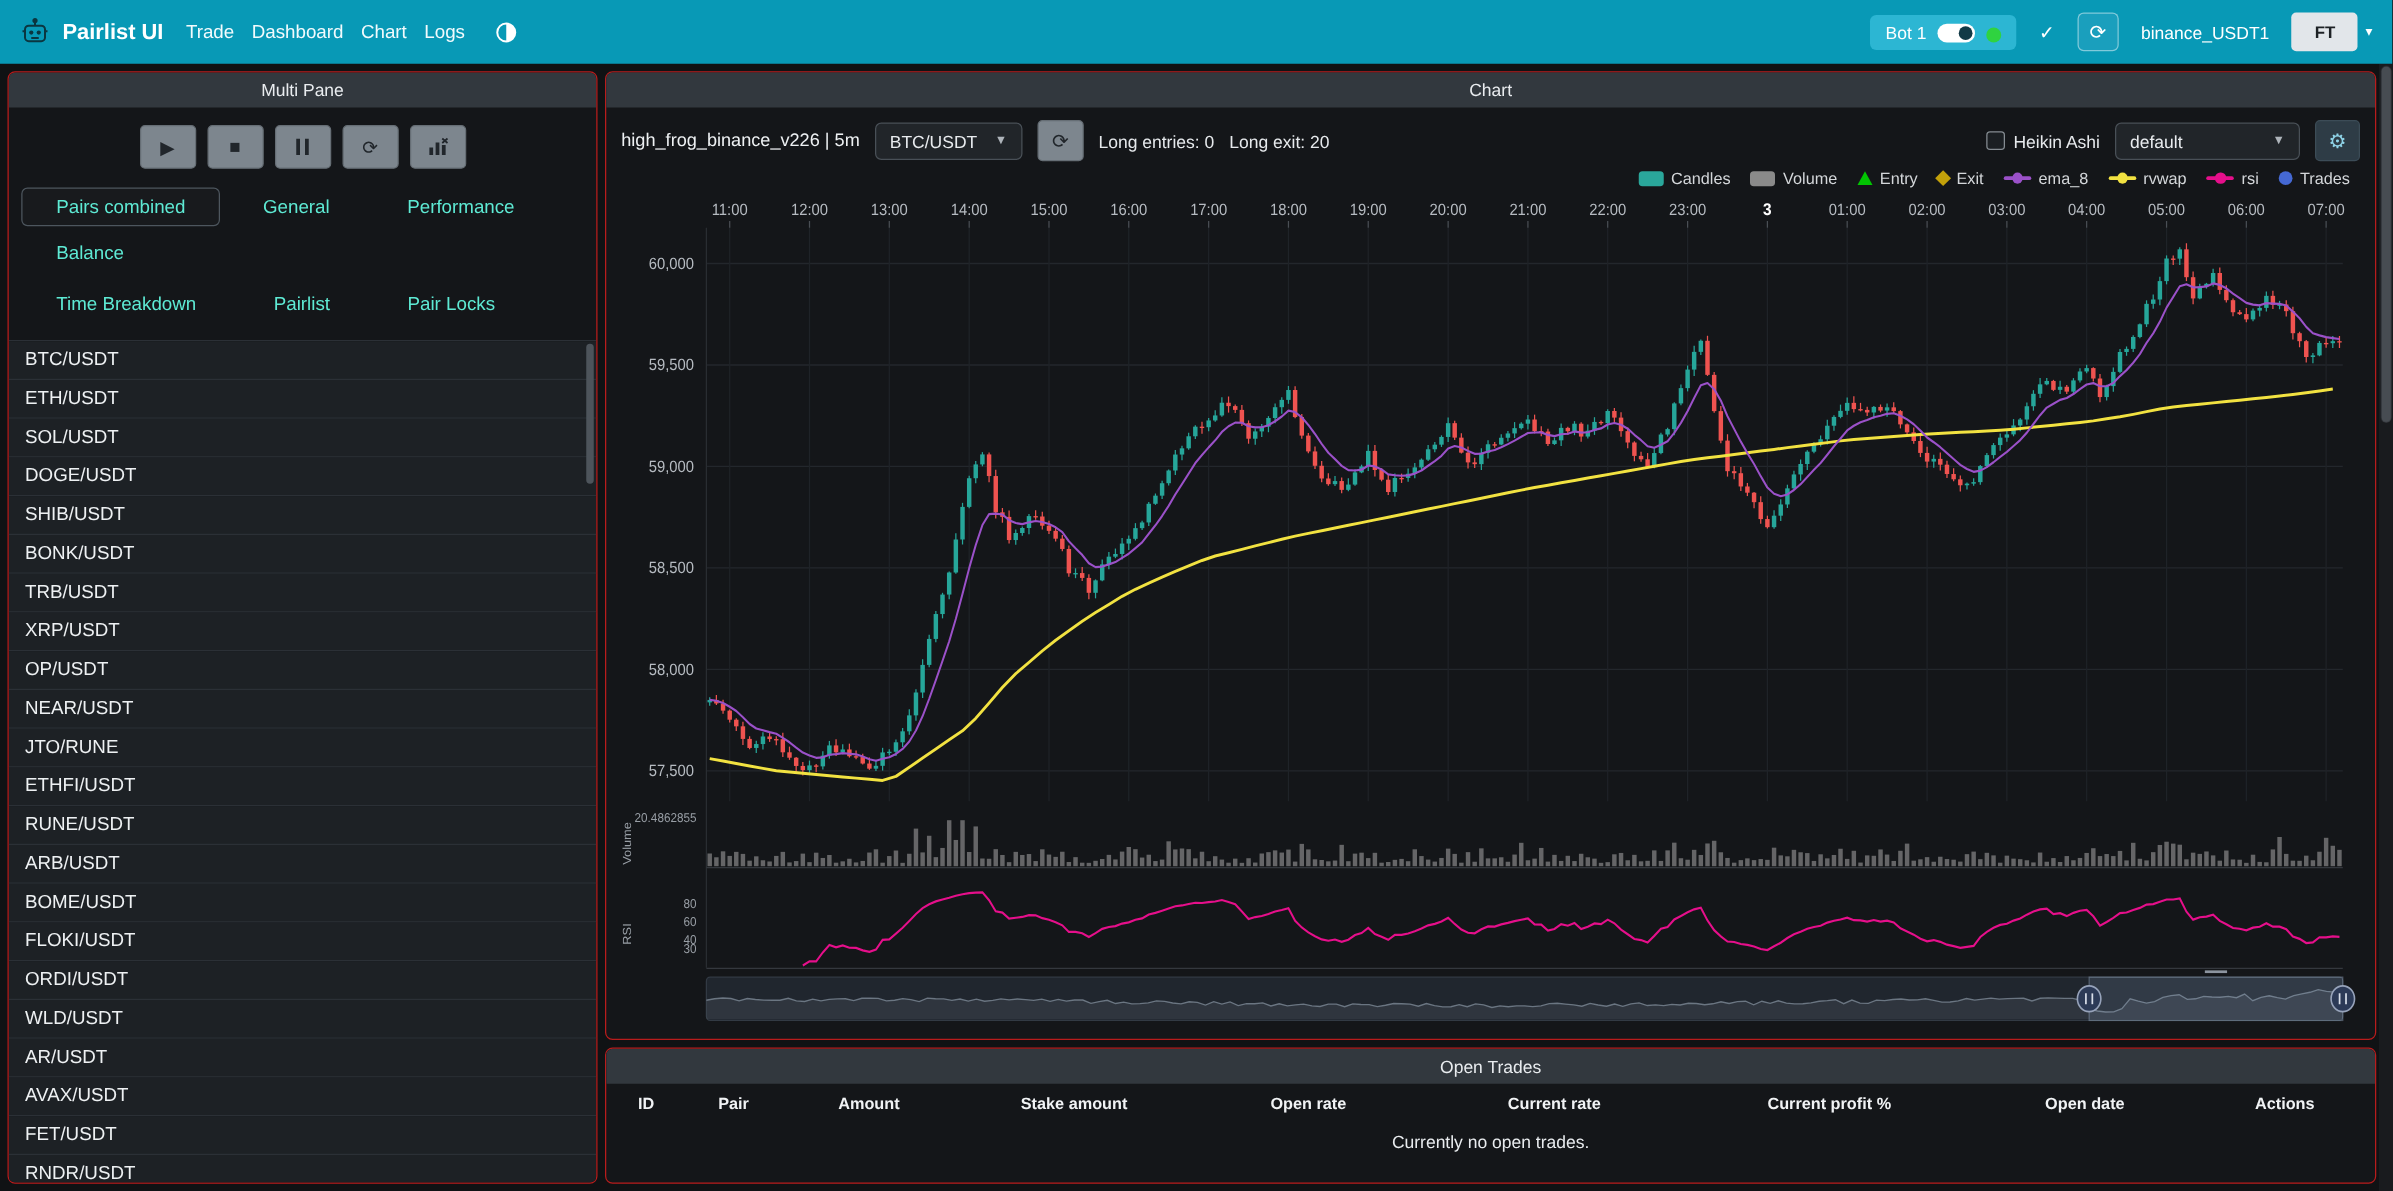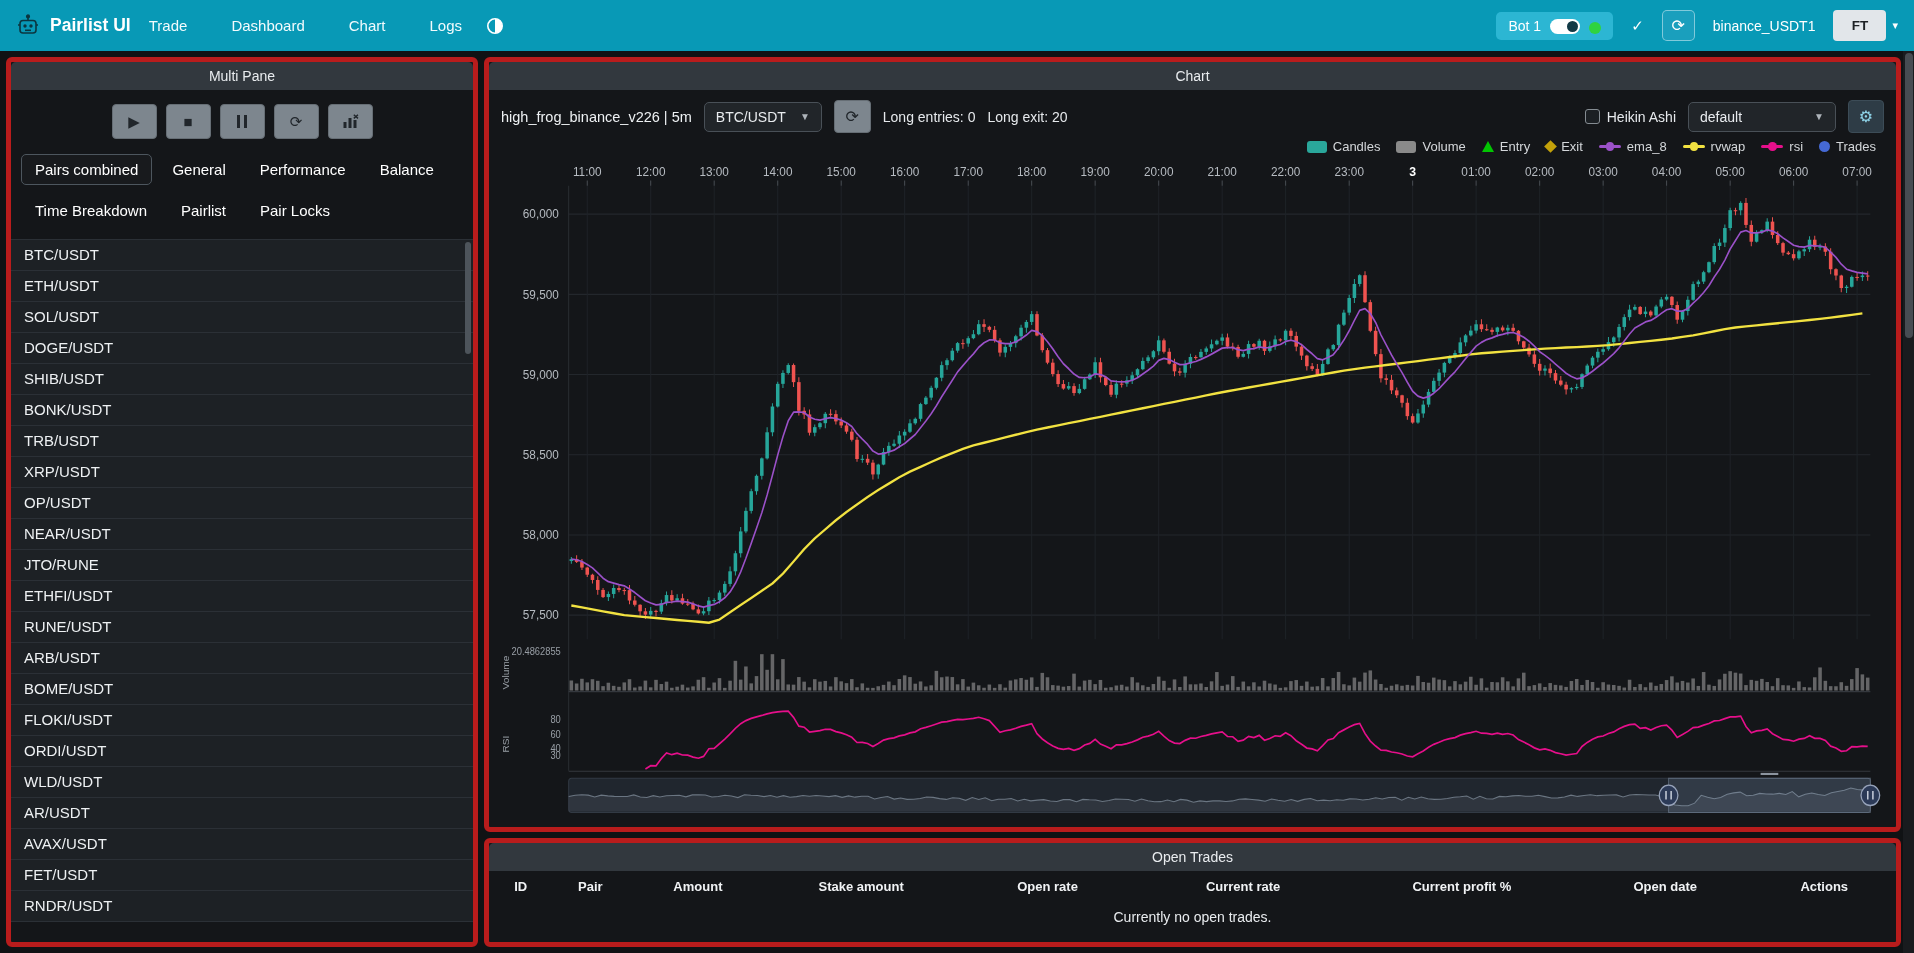--- a/index.html
+++ b/index.html
@@ -5,46 +5,46 @@
   * { box-sizing: border-box; margin: 0; padding: 0; }
   html,body { width:1914px; height:953px; overflow:hidden; }
   body {
     background:#101214;
     color:#e9ecef;
     font-family:"Liberation Sans", sans-serif;
   }
   
   .navbar{height:51px;background:#0899b6;display:flex;align-items:center;padding:0 16px;gap:18px;color:#fff}
   .brand{display:flex;align-items:center;gap:10px;font-size:17.5px;font-weight:700;cursor:pointer}
-  .nav-links{display:flex;gap:44px;font-size:15px}
+  .nav-links{display:flex;gap:14px;font-size:15px}
   .nav-link{color:#f2fbfd;cursor:pointer;text-decoration:none}
   .theme-toggle{margin-left:6px;display:flex;cursor:pointer}
   .nav-spacer{flex:1}
   .bot-box{display:flex;align-items:flex-end;gap:9px;background:#2cb6d3;border-radius:5px;padding:6px 12px;font-size:14px;cursor:pointer}
   .switch{width:30px;height:15px;background:#ffffff;border-radius:8px;position:relative;display:inline-block;cursor:pointer}
   .knob{position:absolute;right:2px;top:2px;width:11px;height:11px;border-radius:50%;background:#123a46}
   .status-dot{width:12px;height:12px;border-radius:50%;background:#2fd340}
   .nav-check{font-size:15px}
   .nav-reload{width:33px;height:31px;background:#1a9fbd;border:1px solid rgba(255,255,255,.45);border-radius:5px;color:#fff;font-size:16px;display:flex;align-items:center;justify-content:center;cursor:pointer}
   .exchange{font-size:14px}
   .avatar-group{display:flex;align-items:center;gap:6px;cursor:pointer}
   .avatar{width:53px;height:31px;background:#e2e6ea;color:#1d2125;font-weight:700;font-size:13.5px;display:flex;align-items:center;justify-content:center;border-radius:4px}
   .caret{font-size:11px;color:#fff}
   
   .main{display:flex;gap:6px;padding:6px 13px 0 6px;height:896px}
-  .panel{background:#141619;border:5px solid #b91c1c;border-radius:6px}
+  .panel{background:#141619;border:1px solid #b91c1c;border-radius:6px}
   .panel-header{background:#32383e;text-align:center;font-size:14px;padding:6px 0;border-radius:5px 5px 0 0;color:#e9ecef}
   
   .left-panel{width:472px;flex:none;display:flex;flex-direction:column;overflow:hidden}
   .bot-controls{display:flex;justify-content:center;gap:9px;padding:14px 0 10px}
   .bot-controls button{width:45px;height:35px;background:#7d868e;border:1px solid #666e75;border-radius:4px;color:#21262b;font-size:15px;display:flex;align-items:center;justify-content:center;cursor:pointer}
   .pause-icon{display:flex;gap:3.5px}
   .pause-icon i{width:3.5px;height:13px;background:#21262b;display:block}
   .tabs{display:flex;gap:6px;padding:5px 10px;flex-wrap:wrap}
-  .tab{color:#ffffff;font-size:15px;padding:6px 13px;border:1px solid transparent;border-radius:5px;cursor:pointer;white-space:nowrap}
+  .tab{color:#5eead4;font-size:15px;padding:6px 27px;border:1px solid transparent;border-radius:5px;cursor:pointer;white-space:nowrap}
   .tab.active{border-color:#4d565e;background:rgba(255,255,255,.02)}
   .pair-list{flex:1;margin-top:8px;border-top:1px solid #2b3036;overflow:hidden;position:relative}
   .pair-row{height:31px;line-height:30px;padding:0 13px;background:#1d2125;border-bottom:1px solid #2b3036;font-size:15px;color:#eef1f3;cursor:pointer}
   .list-scroll-thumb{position:absolute;right:2px;top:2px;width:6px;height:112px;background:#4d545b;border-radius:3px;z-index:2;cursor:pointer}
   
   .right-col{flex:1;display:flex;flex-direction:column;gap:6px;min-width:0}
   .chart-panel{height:775px;display:flex;flex-direction:column}
   .chart-controls{display:flex;align-items:center;gap:12px;padding:10px 12px 4px;font-size:14.5px}
   .strategy-text{color:#eef1f3}
   .select{display:flex;align-items:center;justify-content:space-between;gap:10px;background:#212529;border:1px solid #495057;border-radius:5px;padding:6px 11px;font-size:14px;color:#e9ecef;cursor:pointer}

